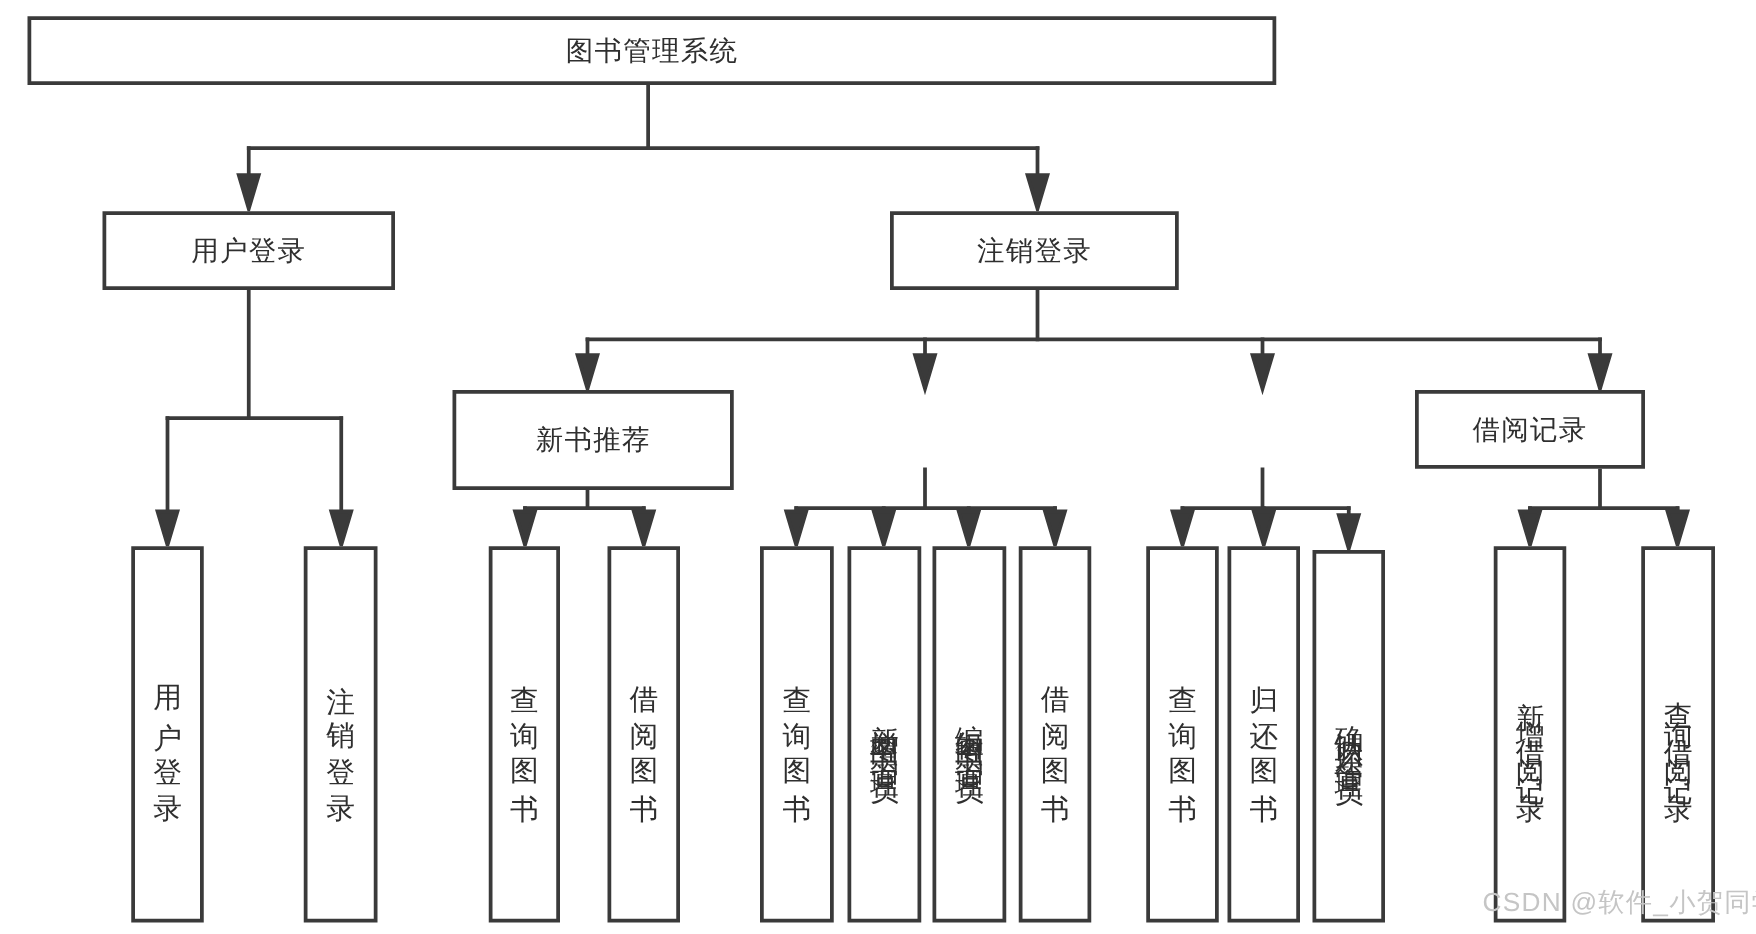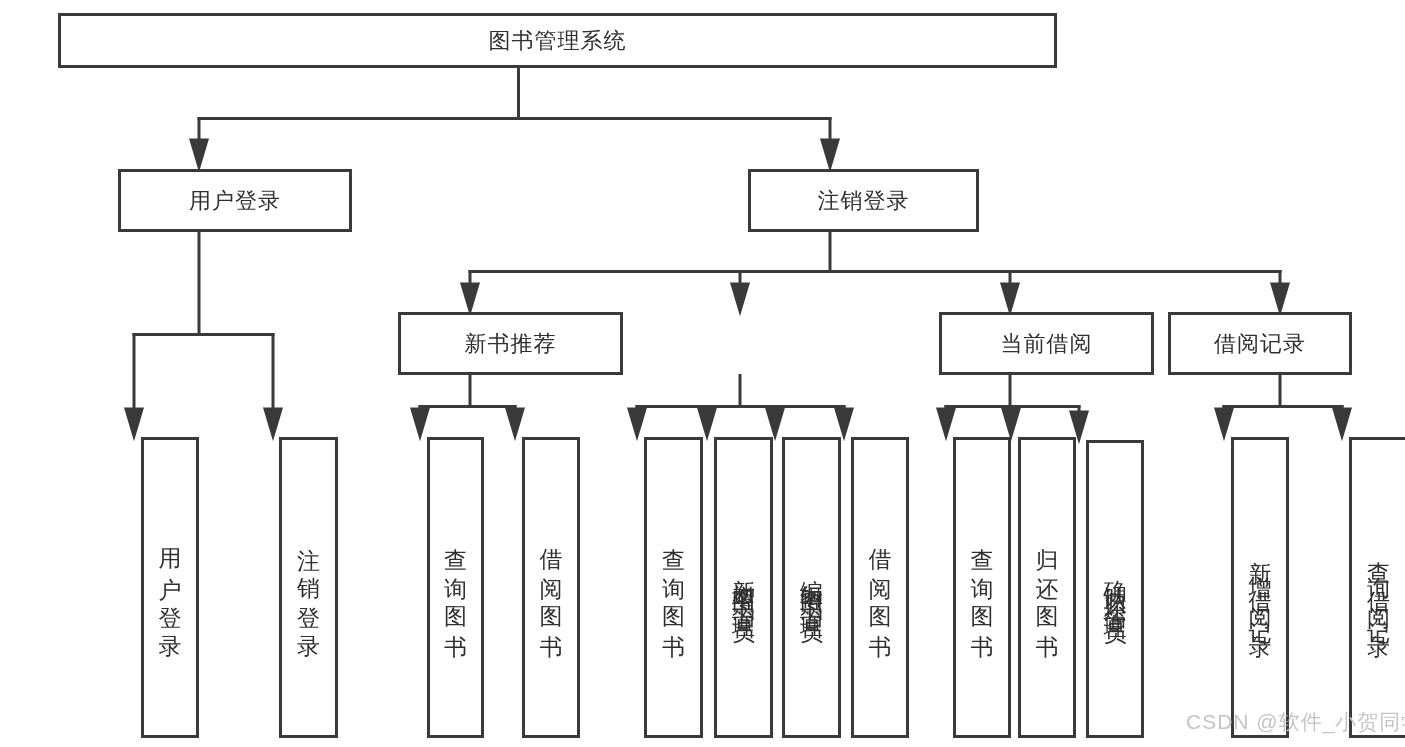--- a/index.html
+++ b/index.html
@@ -29,21 +29,20 @@
   }
   .box {
     position: absolute;
     box-sizing: border-box;
     border: 3px solid var(--line);
     background: var(--bg);
     display: flex;
     align-items: center;
     justify-content: center;
     color: var(--text);
-    margin-left: 36px;
   }
   .box.h .lbl {
     font-size: 22px;
     letter-spacing: 1px;
     white-space: nowrap;
   }
   .box.v .lbl {
     writing-mode: vertical-rl;
     text-orientation: mixed;
     font-size: 23px;
@@ -134,25 +133,22 @@
     <span class="lbl">图书管理系统</span>
   </div>
 
   <div class="box h" style="left:82px;top:169px;width:234px;height:63px">
     <span class="lbl">用户登录</span>
   </div>
   <div class="box h" style="left:712px;top:169px;width:231px;height:63px">
     <span class="lbl">注销登录</span>
   </div>
 
-  <div class="box h" style="left:362px;top:312px;width:225px;height:63px">
+  <div class="box h" style="left:362px;top:312px;width:225px;height:80px">
     <span class="lbl">新书推荐</span>
-  </div>
-  <div class="box h" style="left:903px;top:312px;width:215px;height:63px">
-    <span class="lbl">当前借阅</span>
   </div>
   <div class="box h" style="left:1132px;top:312px;width:184px;height:63px">
     <span class="lbl">借阅记录</span>
   </div>
 
   <div class="box v ls-wide" style="left:105px;top:437px;width:58px;height:301px">
     <span class="lbl">用户登录</span>
   </div>
   <div class="box v ls-wide" style="left:243px;top:437px;width:59px;height:301px">
     <span class="lbl">注销登录</span>

